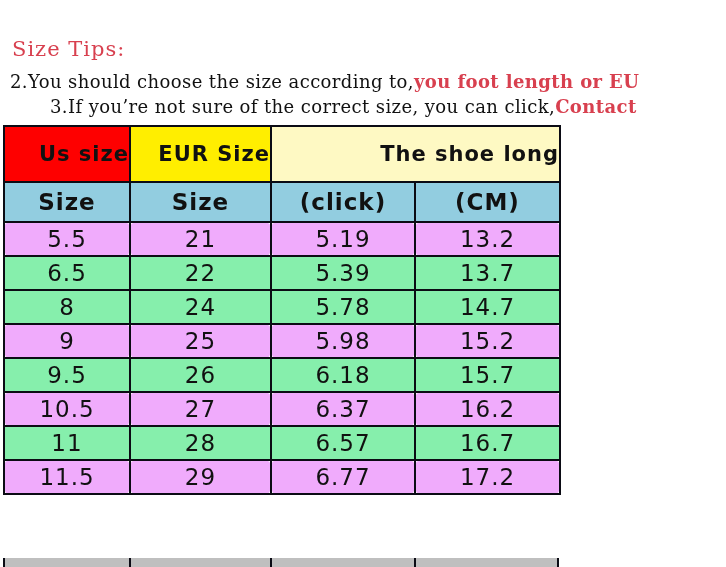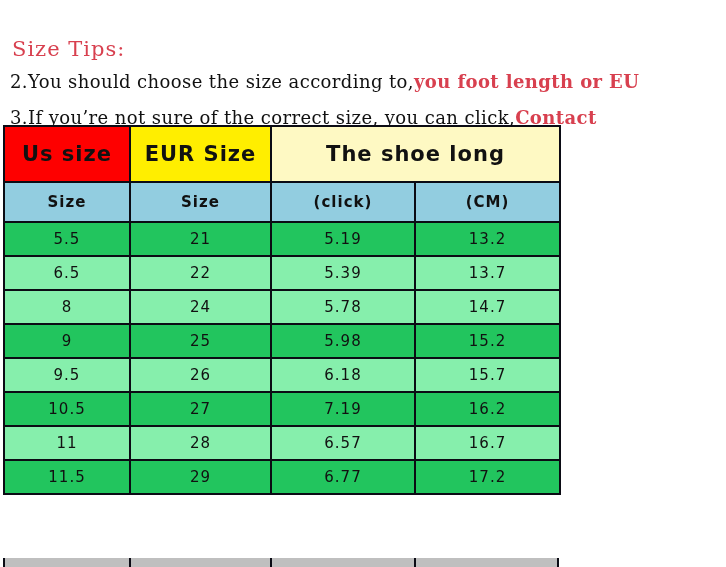--- a/index.html
+++ b/index.html
@@ -40,61 +40,61 @@
     position: absolute;
     left: 10px;
     font-size: 18px;
     color: #111111;
     letter-spacing: 0.4px;
     white-space: nowrap;
     font-family: "DejaVu Serif", "Liberation Serif", serif;
   }
   .tip-line.l1 { top: 42px; }
   .tip-line.l2 { top: 71px; }
-  .tip-line.l3 { top: 107px; }
+  .tip-line.l3 { top: 96px; margin-left: 40px; }
   .tip-red { color: #d8404f; font-weight: bold; }
 
   
   #size-table-wrap {
     position: absolute;
     left: 3px;
     top: 125px;
     width: 556px;
   }
   table.size-table {
     border-collapse: collapse;
     table-layout: fixed;
     width: 556px;
     background: #ffffff;
   }
   table.size-table td {
     border: 2px solid #0b0b14;
     text-align: center;
     vertical-align: middle;
-    font-size: 15px;
+    font-size: 23px;
     color: #111111;
     letter-spacing: 1px;
     font-family: "DejaVu Sans", "Liberation Sans", sans-serif;
     padding: 0;
   }
   col.c1 { width: 126px; }
   col.c2 { width: 141px; }
   col.c3 { width: 144px; }
   col.c4 { width: 145px; }
 
-  tr.head-main td { height: 54px; font-size: 21px; font-weight: bold; }
+  tr.head-main td { height: 54px; font-size: 21px; font-weight: bold; text-align: right; }
   td.h-us   { background: #fe0000; color: #111111; }
   td.h-eur  { background: #ffee00; color: #111111; }
   td.h-long { background: #fef9c3; color: #111111; font-weight: normal; }
 
   tr.head-sub td { height: 38px; background: #92cde0; font-weight: bold; }
   td.sub-small { font-size: 17px; font-weight: normal; }
 
   tr.data td { height: 32px; }
-  tr.data.odd  td { background: #22c55e; }
+  tr.data.odd  td { background: #f0abfc; border-radius: 6px; }
   tr.data.even td { background: #86efac; }
 
   
   #bottom-strip {
     position: absolute;
     left: 3px;
     top: 558px;
     width: 556px;
     height: 9px;
     background: #bfbfbf;
@@ -173,21 +173,21 @@
       </tr>
       <tr class="data even">
         <td>9.5</td>
         <td>26</td>
         <td>6.18</td>
         <td>15.7</td>
       </tr>
       <tr class="data odd">
         <td>10.5</td>
         <td>27</td>
-        <td>7.19</td>
+        <td>6.37</td>
         <td>16.2</td>
       </tr>
       <tr class="data even">
         <td>11</td>
         <td>28</td>
         <td>6.57</td>
         <td>16.7</td>
       </tr>
       <tr class="data odd">
         <td>11.5</td>

